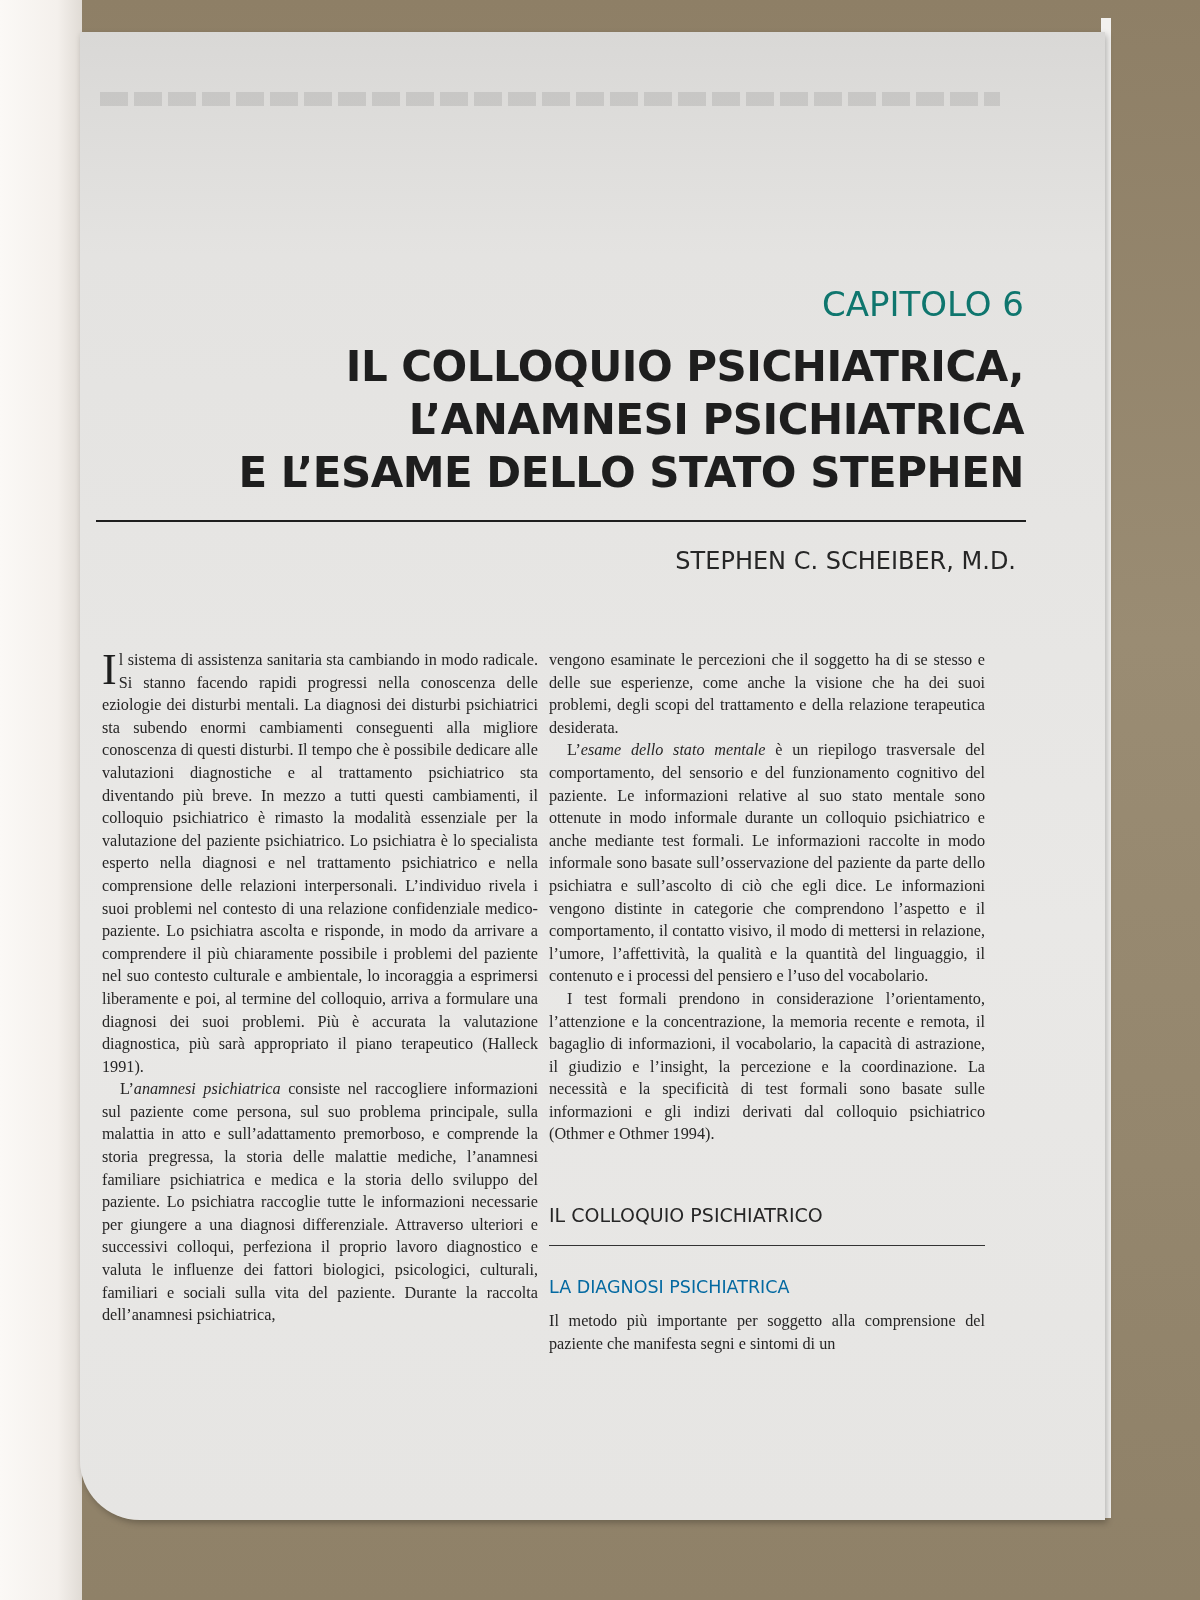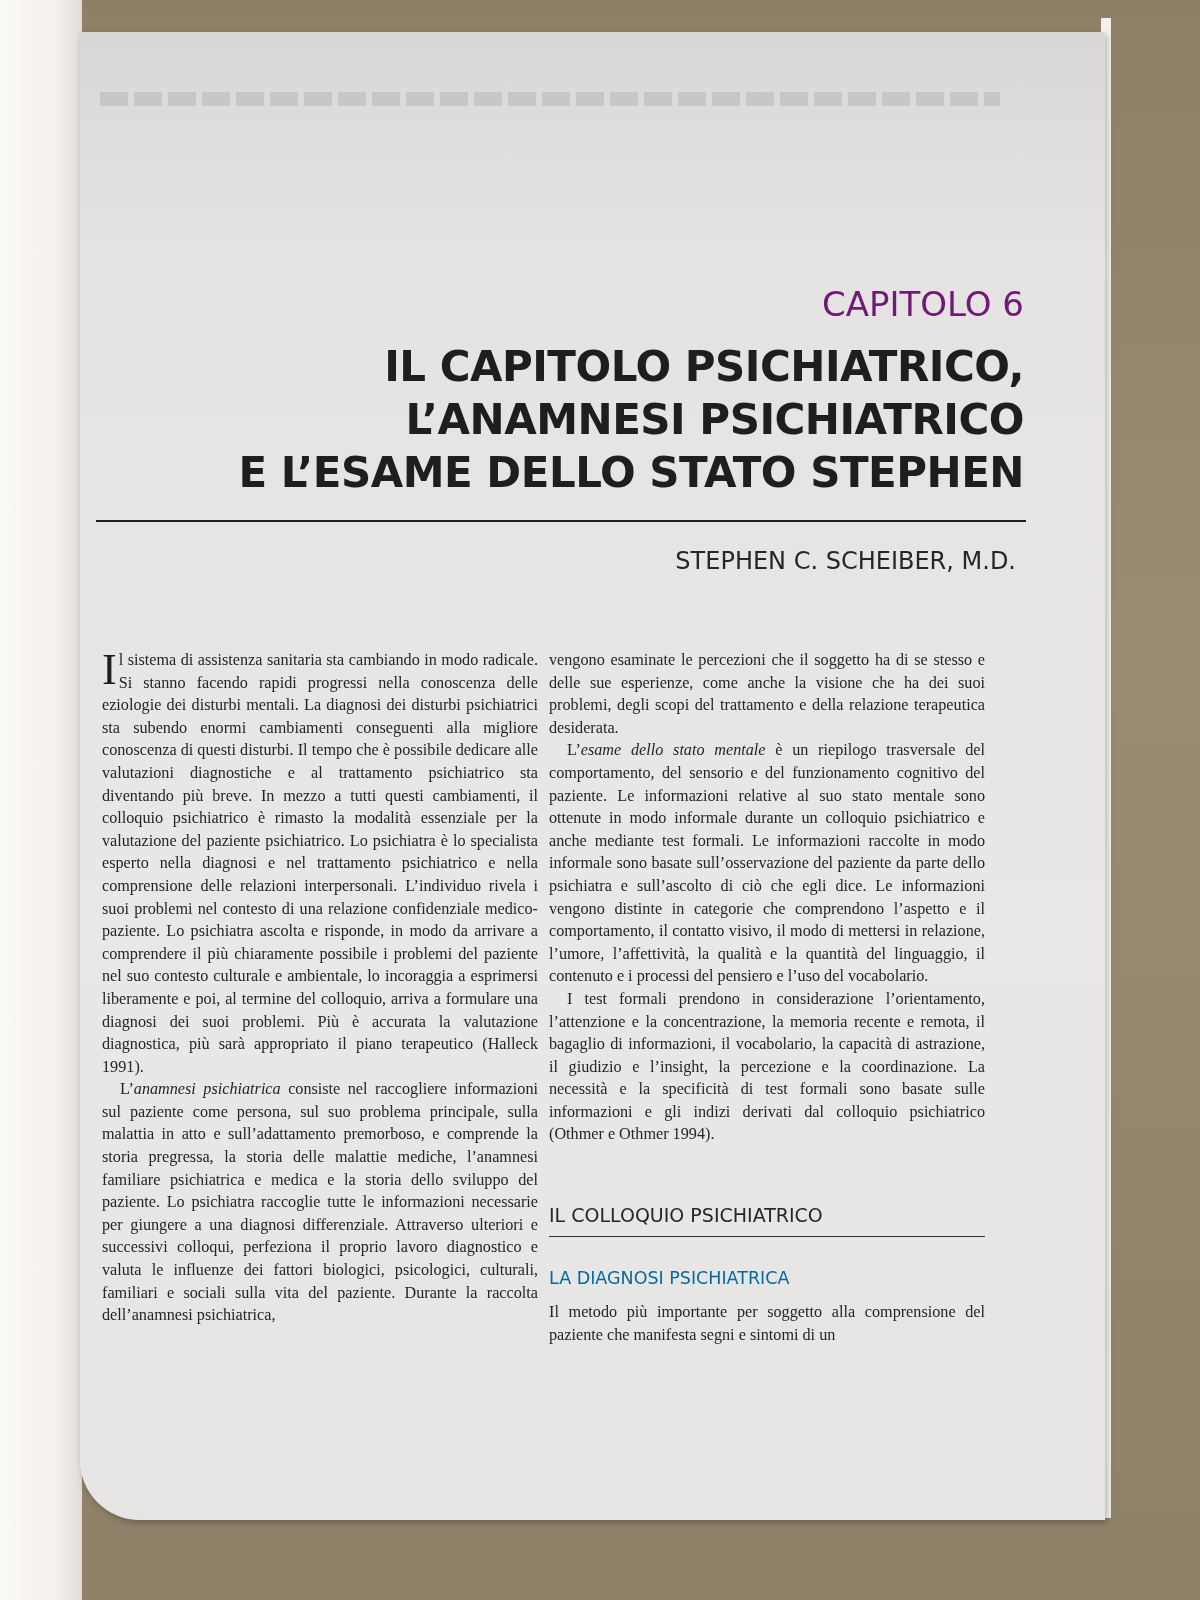--- a/index.html
+++ b/index.html
@@ -21,21 +21,21 @@
   .page-edge {
     position: absolute; left: 1101px; top: 18px; width: 10px; height: 1500px;
     background: #f2f1ef;
   }
   .ghost-header {
     position: absolute; left: 100px; top: 92px; width: 900px; height: 14px;
     opacity: 0.12; background: repeating-linear-gradient(90deg, #333 0 28px, transparent 28px 34px);
   }
   .chapter-label {
     position: absolute; right: 176px; top: 284px;
-    font-family: "DejaVu Sans", sans-serif; font-size: 34px; color: #701a75;
+    font-family: "DejaVu Sans", sans-serif; font-size: 34px; color: #0f766e;
     letter-spacing: 0px; font-weight: normal;
   }
   .chapter-title {
     position: absolute; right: 176px; top: 340px; text-align: right;
     font-family: "DejaVu Sans", sans-serif; font-weight: bold; font-size: 42px; line-height: 53px;
     color: #1e1e1e; letter-spacing: -0.5px;
   }
   .title-rule {
     position: absolute; left: 96px; top: 520px; width: 930px; height: 2px; background: #1e1e1e;
   }
@@ -49,42 +49,42 @@
   }
   .col-left { left: 102px; top: 649px; }
   .col-right { left: 549px; top: 649px; }
   .col p { margin: 0; }
   .col p.indent { text-indent: 18px; }
   .dropcap {
     float: left; font-size: 44px; line-height: 38px; margin: 2px 2px 0 0; color: #1e1e1e;
   }
   .section-h {
     font-family: "DejaVu Sans", sans-serif; font-size: 19px; color: #262626;
-    margin: 58px 0 0 0; padding-bottom: 9px; border-bottom: 1.5px solid #333; text-align: left;
+    margin: 58px 0 0 0; padding-bottom: 18px; border-bottom: 1.5px solid #333; text-align: left;
   }
   .subsection-h {
     font-family: "DejaVu Sans", sans-serif; font-size: 17.5px; color: #0369a1;
     margin: 30px 0 12px 0; text-align: left;
   }
   em { font-style: italic; }
 </style>
 </head>
 <body>
 
 <div class="left-page"></div>
 <div class="page-edge"></div>
 
 <div class="page"></div>
 <div class="ghost-header"></div>
 
 <div class="chapter-label">CAPITOLO 6</div>
 
 <div class="chapter-title">
-  <div>IL CAPITOLO PSICHIATRICO,</div>
-  <div>L’ANAMNESI PSICHIATRICO</div>
+  <div>IL COLLOQUIO PSICHIATRICA,</div>
+  <div>L’ANAMNESI PSICHIATRICA</div>
   <div>E L’ESAME DELLO STATO STEPHEN</div>
 </div>
 
 <div class="title-rule"></div>
 
 <div class="author">STEPHEN C. SCHEIBER, M.D.</div>
 
 <div class="col col-left">
   <p>
     <span class="dropcap">I</span><span>l sistema di assistenza sanitaria sta cambiando in modo radicale. Si stanno facendo rapidi progressi nella conoscenza delle eziologie dei disturbi mentali. La diagnosi dei disturbi psichiatrici sta subendo enormi cambiamenti conseguenti alla migliore conoscenza di questi disturbi. Il tempo che è possibile dedicare alle valutazioni diagnostiche e al trattamento psichiatrico sta diventando più breve. In mezzo a tutti questi cambiamenti, il colloquio psichiatrico è rimasto la modalità essenziale per la valutazione del paziente psichiatrico. Lo psichiatra è lo specialista esperto nella diagnosi e nel trattamento psichiatrico e nella comprensione delle relazioni interpersonali. L’individuo rivela i suoi problemi nel contesto di una relazione confidenziale medico-paziente. Lo psichiatra ascolta e risponde, in modo da arrivare a comprendere il più chiaramente possibile i problemi del paziente nel suo contesto culturale e ambientale, lo incoraggia a esprimersi liberamente e poi, al termine del colloquio, arriva a formulare una diagnosi dei suoi problemi. Più è accurata la valutazione diagnostica, più sarà appropriato il piano terapeutico (Halleck 1991).</span>

